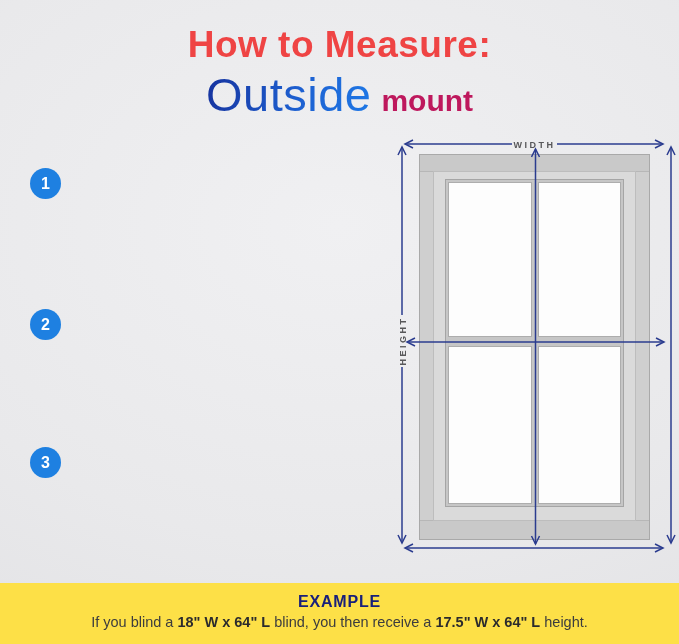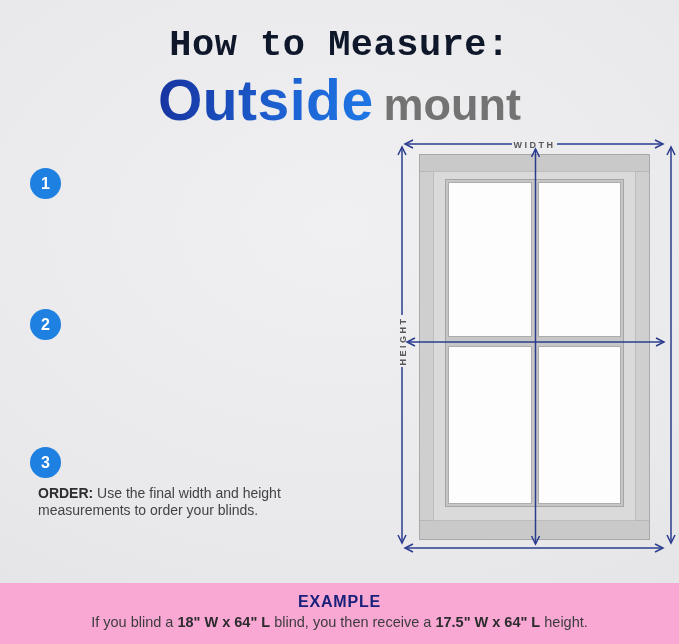--- a/index.html
+++ b/index.html
@@ -5,31 +5,31 @@
   * { margin:0; padding:0; box-sizing:border-box; }
   html,body { width:679px; height:644px; overflow:hidden; }
   body {
     font-family:"Liberation Sans", sans-serif;
     position:relative;
     background:radial-gradient(120% 90% at 50% 35%, #f0f0f2 0%, #e9e9eb 55%, #e0e0e3 100%);
   }
 
   
   .title-wrap { position:absolute; top:24px; left:0; right:0; text-align:center; }
-  .title-line1 { font-size:37px; font-weight:700; color:#0f172a; letter-spacing:0.5px;font-family:Liberation Mono, monospace; }
+  .title-line1 { font-size:37px; font-weight:700; color:#ef4444; letter-spacing:0.5px; }
   .title-line2 { margin-top:1px; }
   .title-highlight {
-    font-size:57px; font-weight:700; letter-spacing:0.5px;
+    font-size:47px; font-weight:400; letter-spacing:0.5px;
     color:#1b54c4;
     background:linear-gradient(100deg, #16329e 0%, #1d5fd0 55%, #1e78e6 100%);
   }
   @supports ((-webkit-background-clip:text) or (background-clip:text)) {
     .title-highlight { -webkit-background-clip:text; background-clip:text; color:transparent; }
   }
-  .title-suffix { font-size:45px; font-weight:700; color:#737373; margin-left:10px; }
+  .title-suffix { font-size:30px; font-weight:700; color:#be185d; margin-left:10px; }
 
   
   .step { position:absolute; left:30px; width:356px; }
   .step-1 { top:168px; } .step-2 { top:309px; } .step-3 { top:447px; }
   .badge {
     width:31px; height:31px; border-radius:50%;
     background:#1e80e1; color:#fff;
     font-size:16px; font-weight:700;
     display:flex; align-items:center; justify-content:center;
   }
@@ -59,21 +59,21 @@
     background:#c6c6c6; border:1px solid #a5a5a5;
     display:grid; grid-template-columns:1fr 1fr; grid-template-rows:1fr 1.02fr;
     column-gap:6px; row-gap:9px; padding:2px;
   }
   .win-pane { background:#fdfdfd; border:1px solid #adadad; }
   .arrow-overlay { position:absolute; inset:0; pointer-events:none; }
 
   
   .example-band {
     position:absolute; left:0; top:583px; width:679px; height:61px;
-    background:#f9a8d4; text-align:center;
+    background:#fde047; text-align:center;
   }
   .example-heading {
     margin-top:10px; font-size:16px; font-weight:700;
     color:#19207a; letter-spacing:0.8px;
   }
   .example-line { margin-top:3px; font-size:14.5px; color:#3c3c3e; }
   .example-line .seg-b { font-weight:700; color:#2b2b2d; }
 </style>
 </head>
 <body>
@@ -87,23 +87,20 @@
 <div class="step step-1">
   <div class="badge">1</div>
 </div>
 
 <div class="step step-2">
   <div class="badge">2</div>
 </div>
 
 <div class="step step-3">
   <div class="badge">3</div>
-  <div class="step-text"><span class="step-label">ORDER:</span><span> Use the final width and height
-measurements to order your blinds.</span>
-  </div>
 </div>
 
 <div class="figure">
   <div class="win-outer">
     <div class="win-band-top"></div>
     <div class="win-band-bottom"></div>
     <div class="win-casing">
       <div class="win-sash">
         <div class="win-pane"></div>
         <div class="win-pane"></div>

